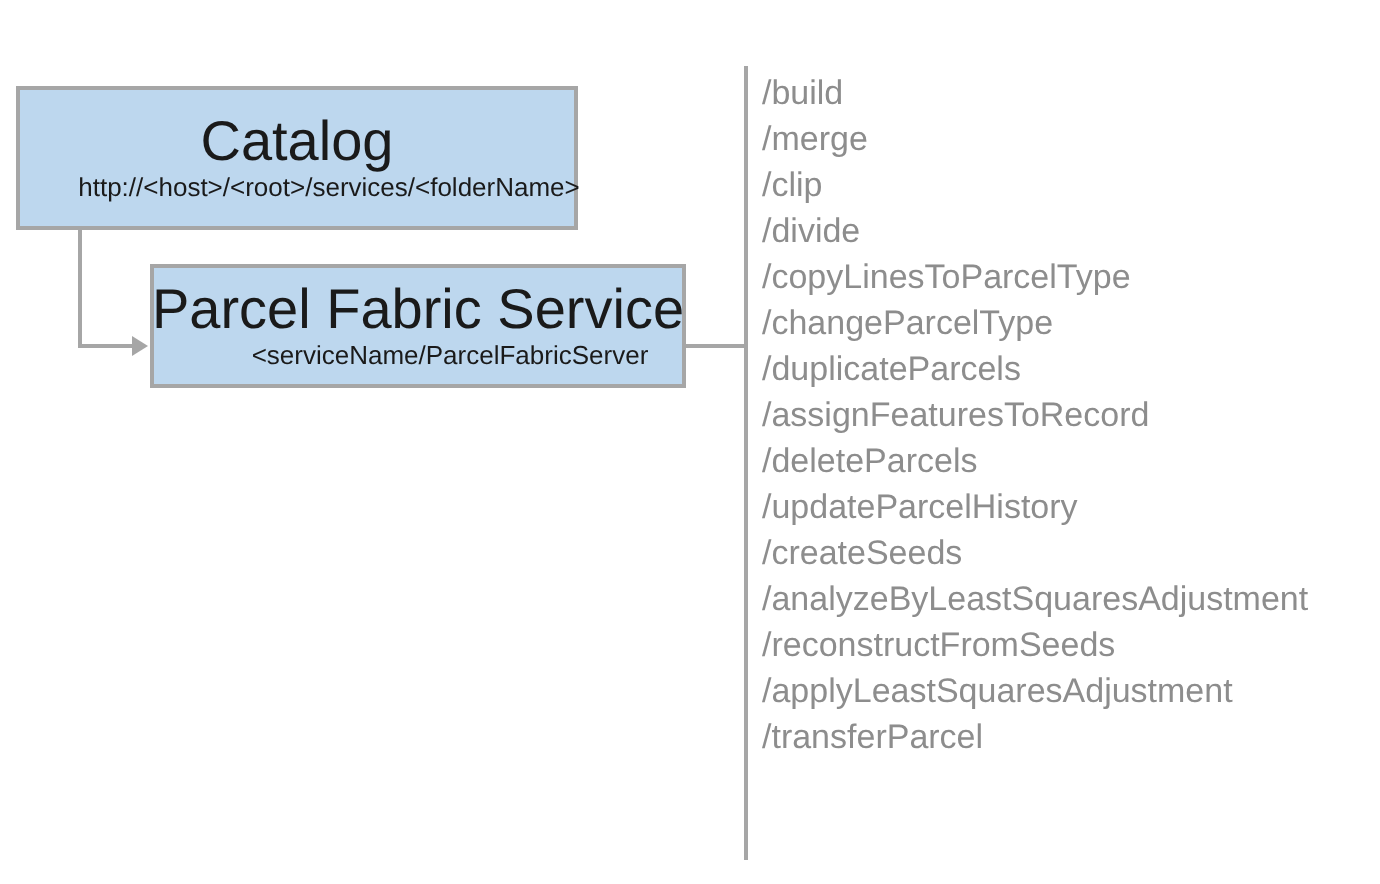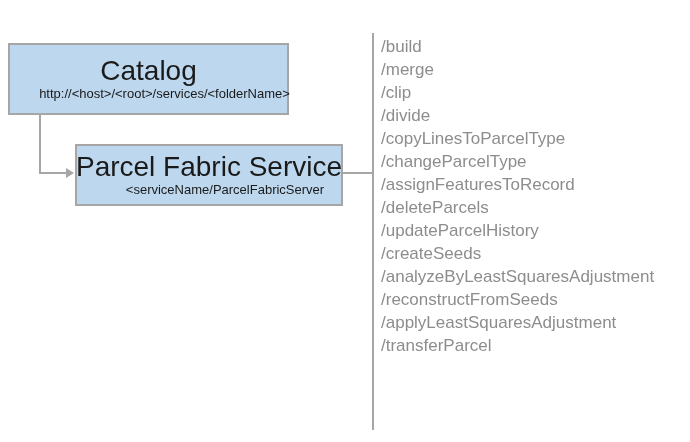--- a/index.html
+++ b/index.html
@@ -39,21 +39,21 @@
     white-space: nowrap;
   }
   .node-box .box-subtitle {
     font-size: 13px;
     line-height: 1.15;
     color: var(--title-text);
     white-space: nowrap;
     padding-left: 32px;
   }
   #catalog-box { left: 8px; top: 43px; width: 281px; height: 72px; }
-  #service-box { left: 75px; top: 144px; width: 268px; height: 62px; }
+  #service-box { left: 75px; top: 132px; width: 268px; height: 62px; }
 
   .line { position: absolute; background: var(--connector); }
   #elbow-vertical   { left: 39px;  top: 115px; width: 2px;  height: 59px; }
   #elbow-horizontal { left: 39px;  top: 172px; width: 28px; height: 2px; }
   #arrow-head {
     position: absolute;
     left: 66px; top: 168px;
     width: 0; height: 0;
     border-top: 5px solid transparent;
     border-bottom: 5px solid transparent;
@@ -96,20 +96,21 @@
   <div class="line" id="service-connector"></div>
   <div class="line" id="divider"></div>
 
   <div class="ops">
       <div class="op">/build</div>
       <div class="op">/merge</div>
       <div class="op">/clip</div>
       <div class="op">/divide</div>
       <div class="op">/copyLinesToParcelType</div>
       <div class="op">/changeParcelType</div>
+      <div class="op">/duplicateParcels</div>
       <div class="op">/assignFeaturesToRecord</div>
       <div class="op">/deleteParcels</div>
       <div class="op">/updateParcelHistory</div>
       <div class="op">/createSeeds</div>
       <div class="op">/analyzeByLeastSquaresAdjustment</div>
       <div class="op">/reconstructFromSeeds</div>
       <div class="op">/applyLeastSquaresAdjustment</div>
       <div class="op">/transferParcel</div>
     </div>
 

